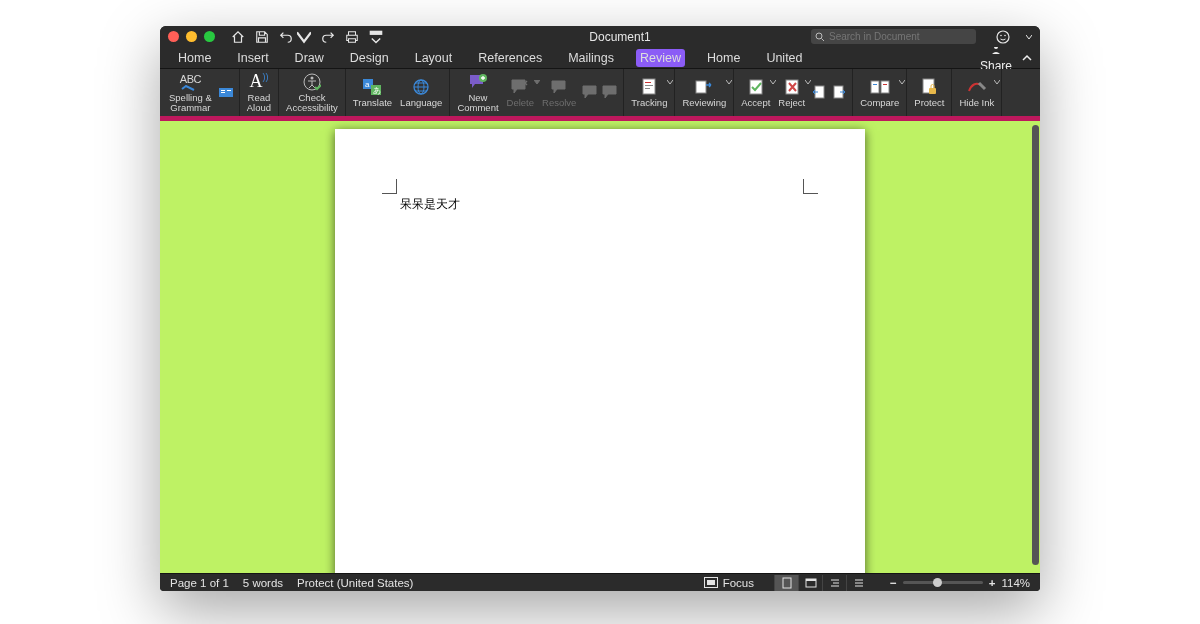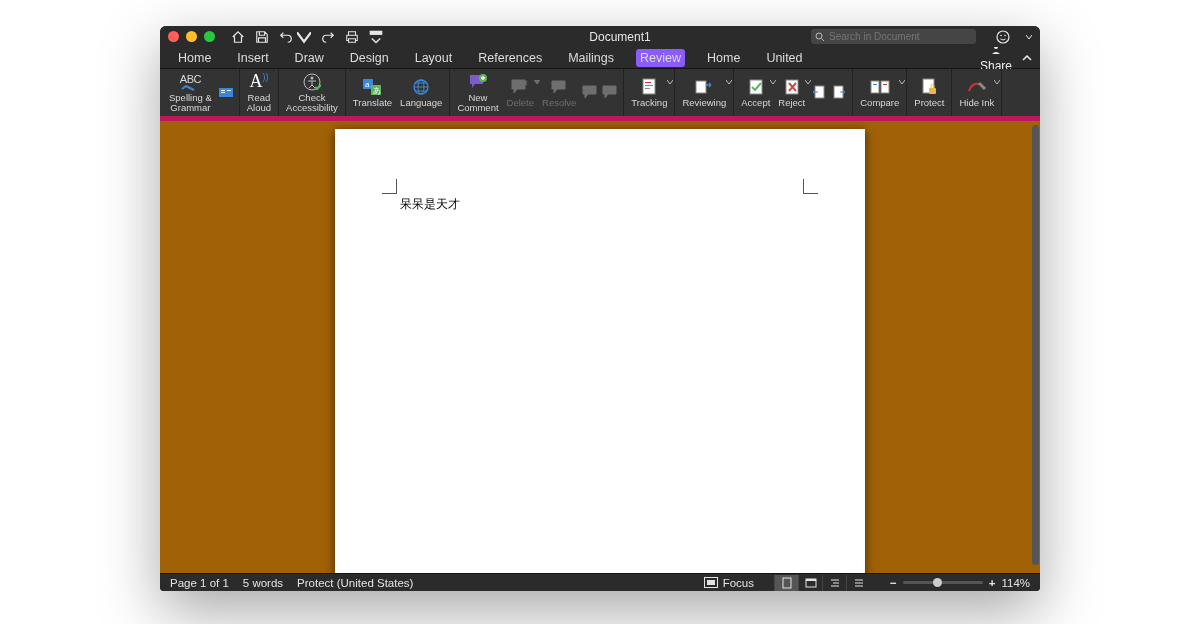--- a/index.html
+++ b/index.html
@@ -25,21 +25,21 @@
   .ribbon { height:52px; background:#333; display:flex; align-items:stretch; border-bottom:5px solid #be185d; flex-shrink:0; padding-left:2px;}
   .group { display:flex; align-items:center; border-right:1px solid #222; padding:0 3px;}
   .btn { display:flex; flex-direction:column; align-items:center; justify-content:center; color:#d8d8d8; font-size:9.5px; line-height:1.1; padding:2px 4px 2px; cursor:pointer; text-align:center; position:relative; height:100%;}
   .btn.disabled { color:#6e6e6e; }
   .btn.disabled svg * { stroke:#6e6e6e !important; fill:#6e6e6e !important; }
   .btn .ico { height:20px; display:flex; align-items:center; justify-content:center; margin-bottom:1px;}
   .btn .lbl { white-space:pre; }
   .ddarrow { position:absolute; right:-2px; top:10px; width:6px; height:6px;}
   .mini { width:20px; padding:0;}
   
-  .docarea { flex:1; background:#a16207; position:relative; overflow:auto;}
+  .docarea { flex:1; background:#bef264; position:relative; overflow:auto;}
   .page { position:absolute; left:175px; top:8px; width:530px; height:660px; background:#fff; box-shadow:0 2px 10px rgba(0,0,0,0.6);}
   .corner { position:absolute; width:15px; height:15px; }
   .corner.tl2 { left:47px; top:50px; border-left:1px solid #555; border-top:1px solid #555; transform:rotate(180deg);}
   .corner.tr2 { right:47px; top:50px; border-right:1px solid #555; border-top:1px solid #555; transform:rotate(180deg);}
   .doctext { position:absolute; left:65px; top:67px; font-size:12px; color:#000; font-family:"SimSun","Songti SC",serif;}
   .vscroll { position:absolute; right:1px; top:4px; width:7px; height:440px; background:#555; border-radius:4px;}
   
   .status { height:18px; background:#2b2b2b; display:flex; align-items:center; color:#e3e3e3; font-size:11.5px; padding:0 10px; gap:14px; flex-shrink:0; border-top:1px solid #141414;}
   .status .spacer{flex:1;}
   .viewbtns { display:flex; gap:0; margin:0 6px;}

